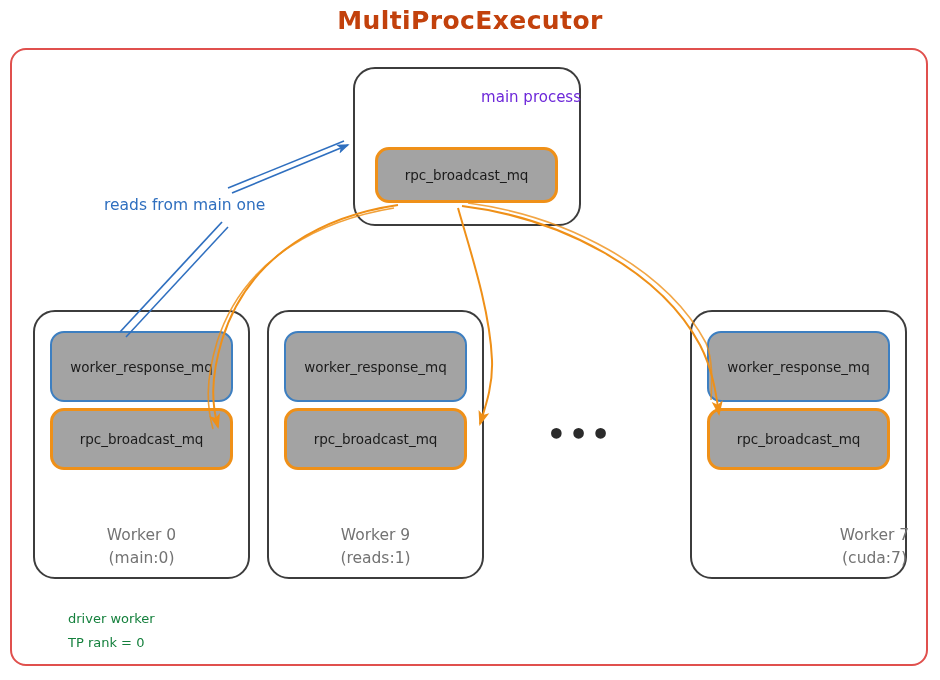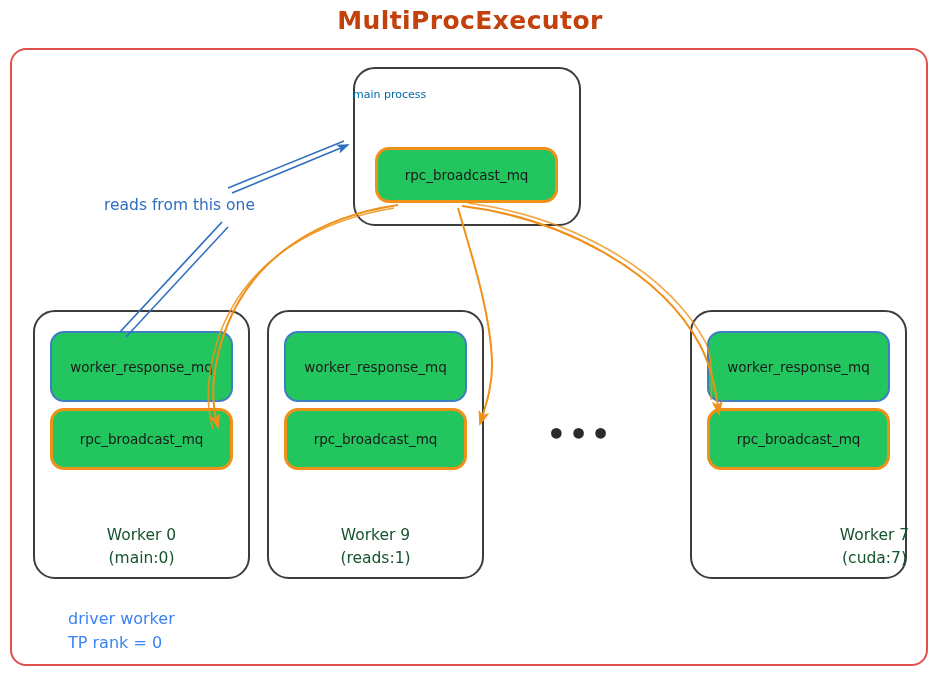--- a/index.html
+++ b/index.html
@@ -73,21 +73,21 @@
   }
   #worker-box-0 { left: 33px; }
   #worker-box-1 { left: 267px; }
   #worker-box-2 { left: 690px; }
 
   
   .mq-box {
     position: absolute;
     box-sizing: border-box;
     border-radius: 14px;
-    background: #22c55e;
+    background: #a3a3a3;
     display: flex;
     align-items: center;
     justify-content: center;
     text-align: center;
   }
   .mq-box.blue  { border: 2.5px solid #3d7fc1; }
   .mq-box.orange{ border: 3px solid #ef9018; }
   .mq-label {
     font-size: 13.5px;
     color: #1b1b1b;
@@ -113,38 +113,38 @@
   #worker-resp-mq-0 { left: 50px; }
   #worker-rpc-mq-0  { left: 50px; }
   #worker-resp-mq-1 { left: 284px; }
   #worker-rpc-mq-1  { left: 284px; }
   #worker-resp-mq-2 { left: 707px; }
   #worker-rpc-mq-2  { left: 707px; }
 
   
   .proc-title {
     position: absolute;
-    text-align: left;
-    font-size: 11px;
-    color: #0369a1;
+    text-align: right;
+    font-size: 15px;
+    color: #6d28d9;
     font-family: "DejaVu Sans", sans-serif;
   }
   #main-process-label {
     left: 353px;
     top: 88px;
     width: 228px;
   }
   .worker-caption {
     position: absolute;
     text-align: center;
     width: 217px;
     top: 524px;
     font-size: 15.5px;
     line-height: 23px;
-    color: #14532d;
+    color: #737373;
     font-family: "DejaVu Sans", sans-serif;
   }
   #worker-caption-0 { left: 33px; }
   #worker-caption-1 { left: 267px; }
   #worker-caption-2 { left: 720px; padding-left: 46px; }
 
   #ellipsis {
     position: absolute;
     left: 545px;
     top: 420px;
@@ -164,23 +164,23 @@
     font-size: 15.5px;
     color: #2f6fbf;
     font-family: "DejaVu Sans", sans-serif;
     white-space: nowrap;
   }
 
   #driver-note {
     position: absolute;
     left: 68px;
     top: 607px;
-    font-size: 16px;
+    font-size: 13px;
     line-height: 24px;
-    color: #3b82f6;
+    color: #15803d;
     font-family: "DejaVu Sans", sans-serif;
     white-space: pre-line;
   }
 </style>
 </head>
 <body>
 
 <div id="canvas">
 
   <div id="diagram-title">MultiProcExecutor</div>
@@ -259,18 +259,18 @@
       <path d="M 232,193 L 348,145" fill="none" stroke="#2f6fbf" stroke-width="1.7" marker-end="url(#arrow-blue)"></path>
       <path d="M 228,188 L 344,141" fill="none" stroke="#2f6fbf" stroke-width="1.5"></path>
     </g>
 
     <g>
       <path d="M 222,222 L 120,332" fill="none" stroke="#2f6fbf" stroke-width="1.7"></path>
       <path d="M 228,227 L 126,337" fill="none" stroke="#2f6fbf" stroke-width="1.5"></path>
     </g>
   </svg>
 
-  <div id="annotation-reads">reads from this one</div>
+  <div id="annotation-reads">reads from main one</div>
 
   <div id="driver-note">driver worker
 TP rank = 0</div>
 
 </div>
 
 </body></html>

